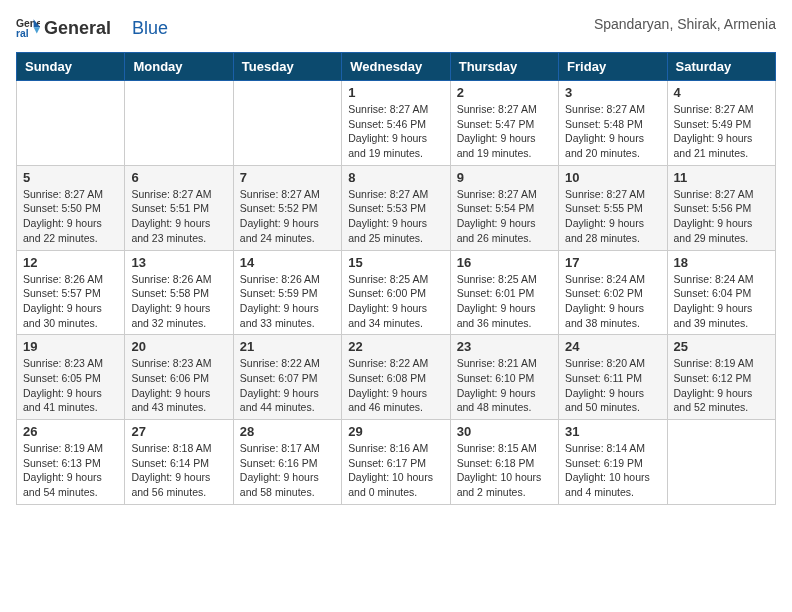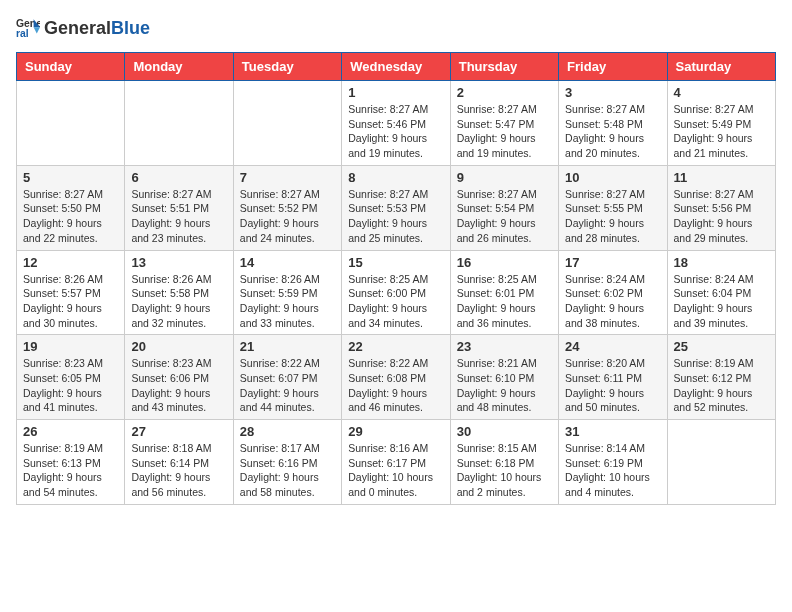--- a/index.html
+++ b/index.html
@@ -23,23 +23,24 @@
       gap: 4px;
     }
     .logo-text-general {
       font-size: 18px;
       font-weight: bold;
       color: #333;
       line-height: 1;
     }
     .logo-text-blue {
       font-size: 18px;
-      font-weight: bold;
+      font-weight: normal;
       color: #1a5fa8;
       line-height: 1;
+      padding-left: 21px;
     }
     .logo-icon {
       width: 24px;
       height: 24px;
     }
     .title-area {
       text-align: right;
     }
     .month-title {
       font-size: 32px;
@@ -50,21 +51,21 @@
     .subtitle {
       font-size: 14px;
       color: #555;
     }
     .calendar {
       width: 100%;
       border-collapse: collapse;
       border: 1px solid #ccc;
     }
     .calendar th {
-      background: #ef4444;
+      background: #0c4a6e;
       color: #fff;
       font-size: 13px;
       padding: 6px 8px;
       text-align: left;
       border: 1px solid #1a5fa8;
     }
     .calendar td {
       vertical-align: top;
       border: 1px solid #ccc;
       padding: 4px 6px;
@@ -104,20 +105,21 @@
       <polygon points="22,4 30,14 22,14" fill="#1a5fa8"></polygon>
       <polygon points="22,14 30,14 26,22" fill="#4a9fd4"></polygon>
     </svg>
     <div>
       <div style="line-height:1">
         <span class="logo-text-general">General</span><span class="logo-text-blue">Blue</span>
       </div>
     </div>
   </div>
   <div class="title-area">
+    <div class="subtitle">Spandaryan, Shirak, Armenia</div>
   </div>
 </div>
 
 <table class="calendar">
   <thead>
     <tr>
       <th>Sunday</th>
       <th>Monday</th>
       <th>Tuesday</th>
       <th>Wednesday</th>

